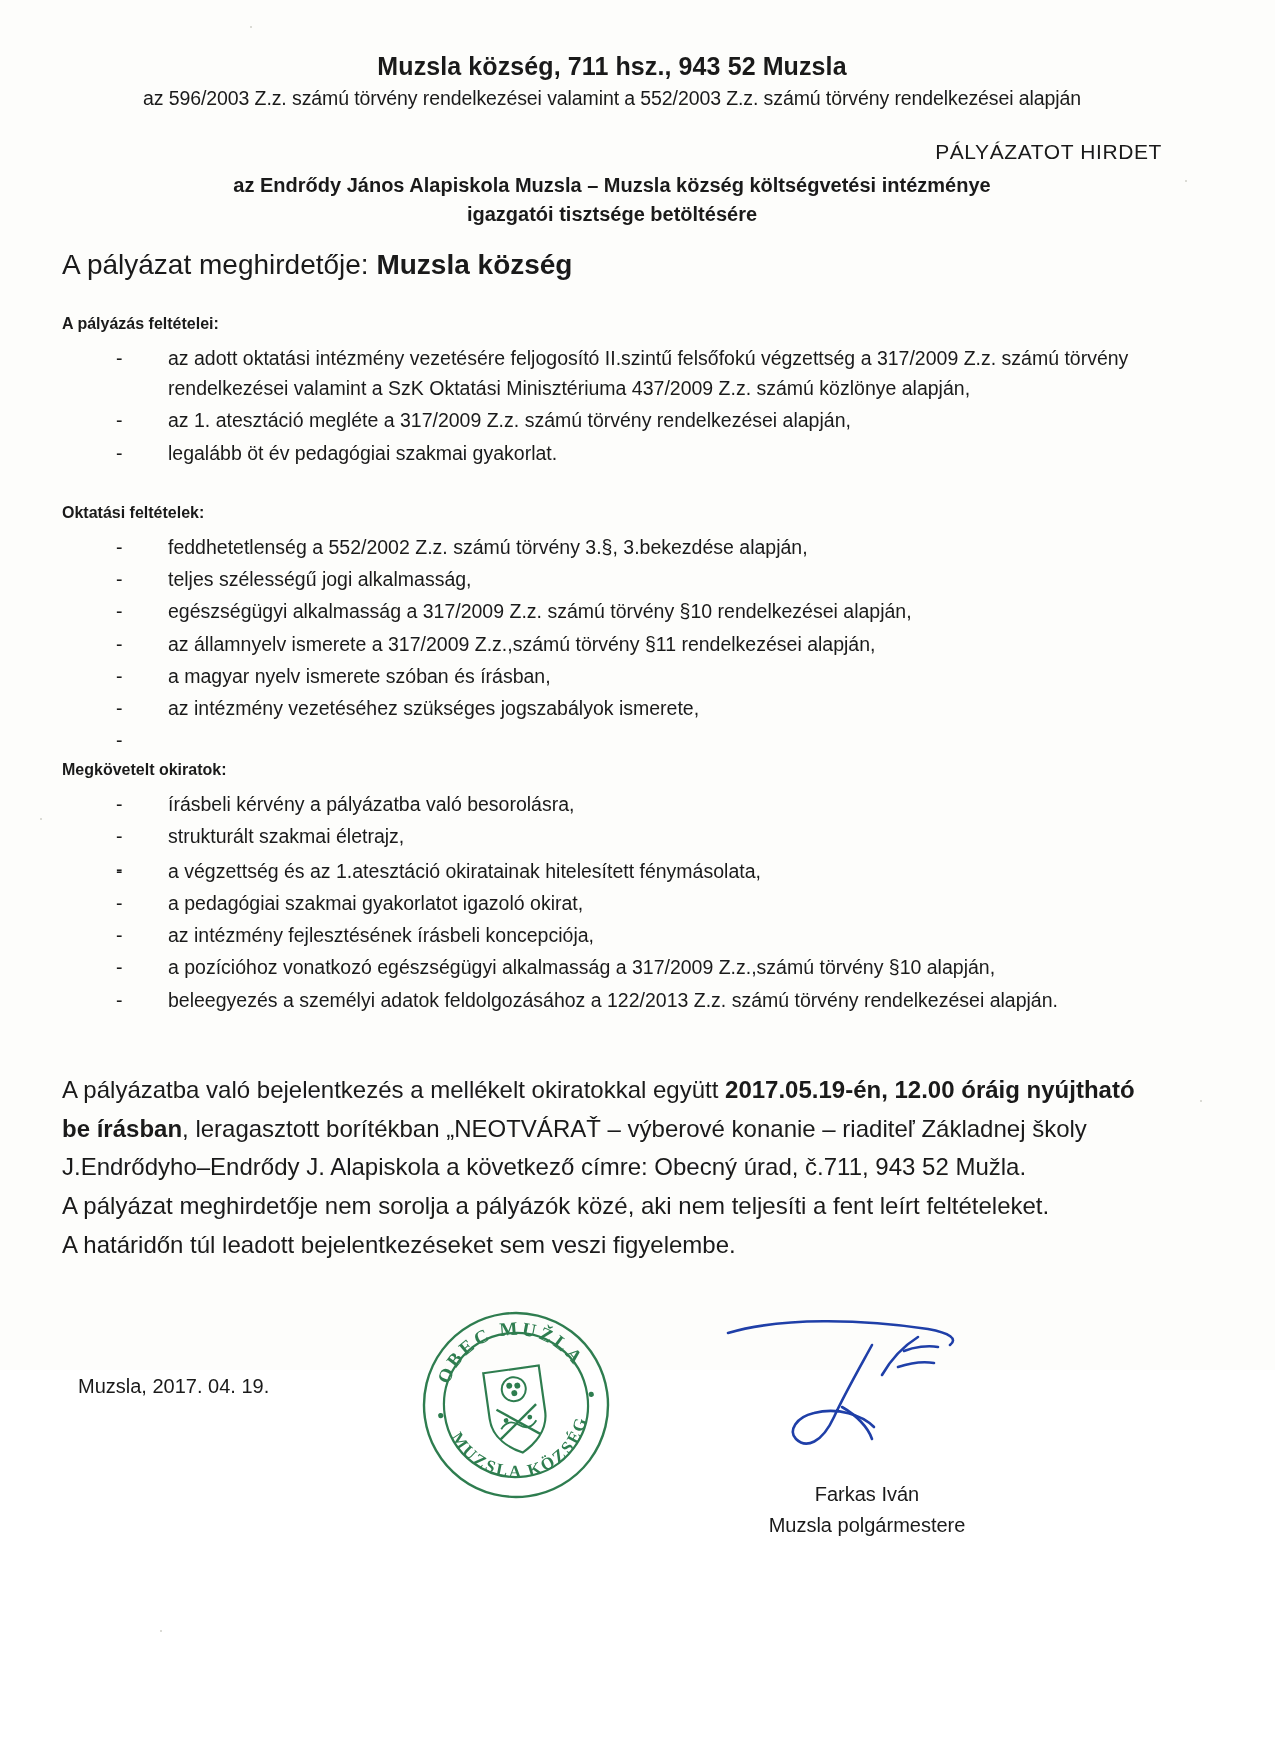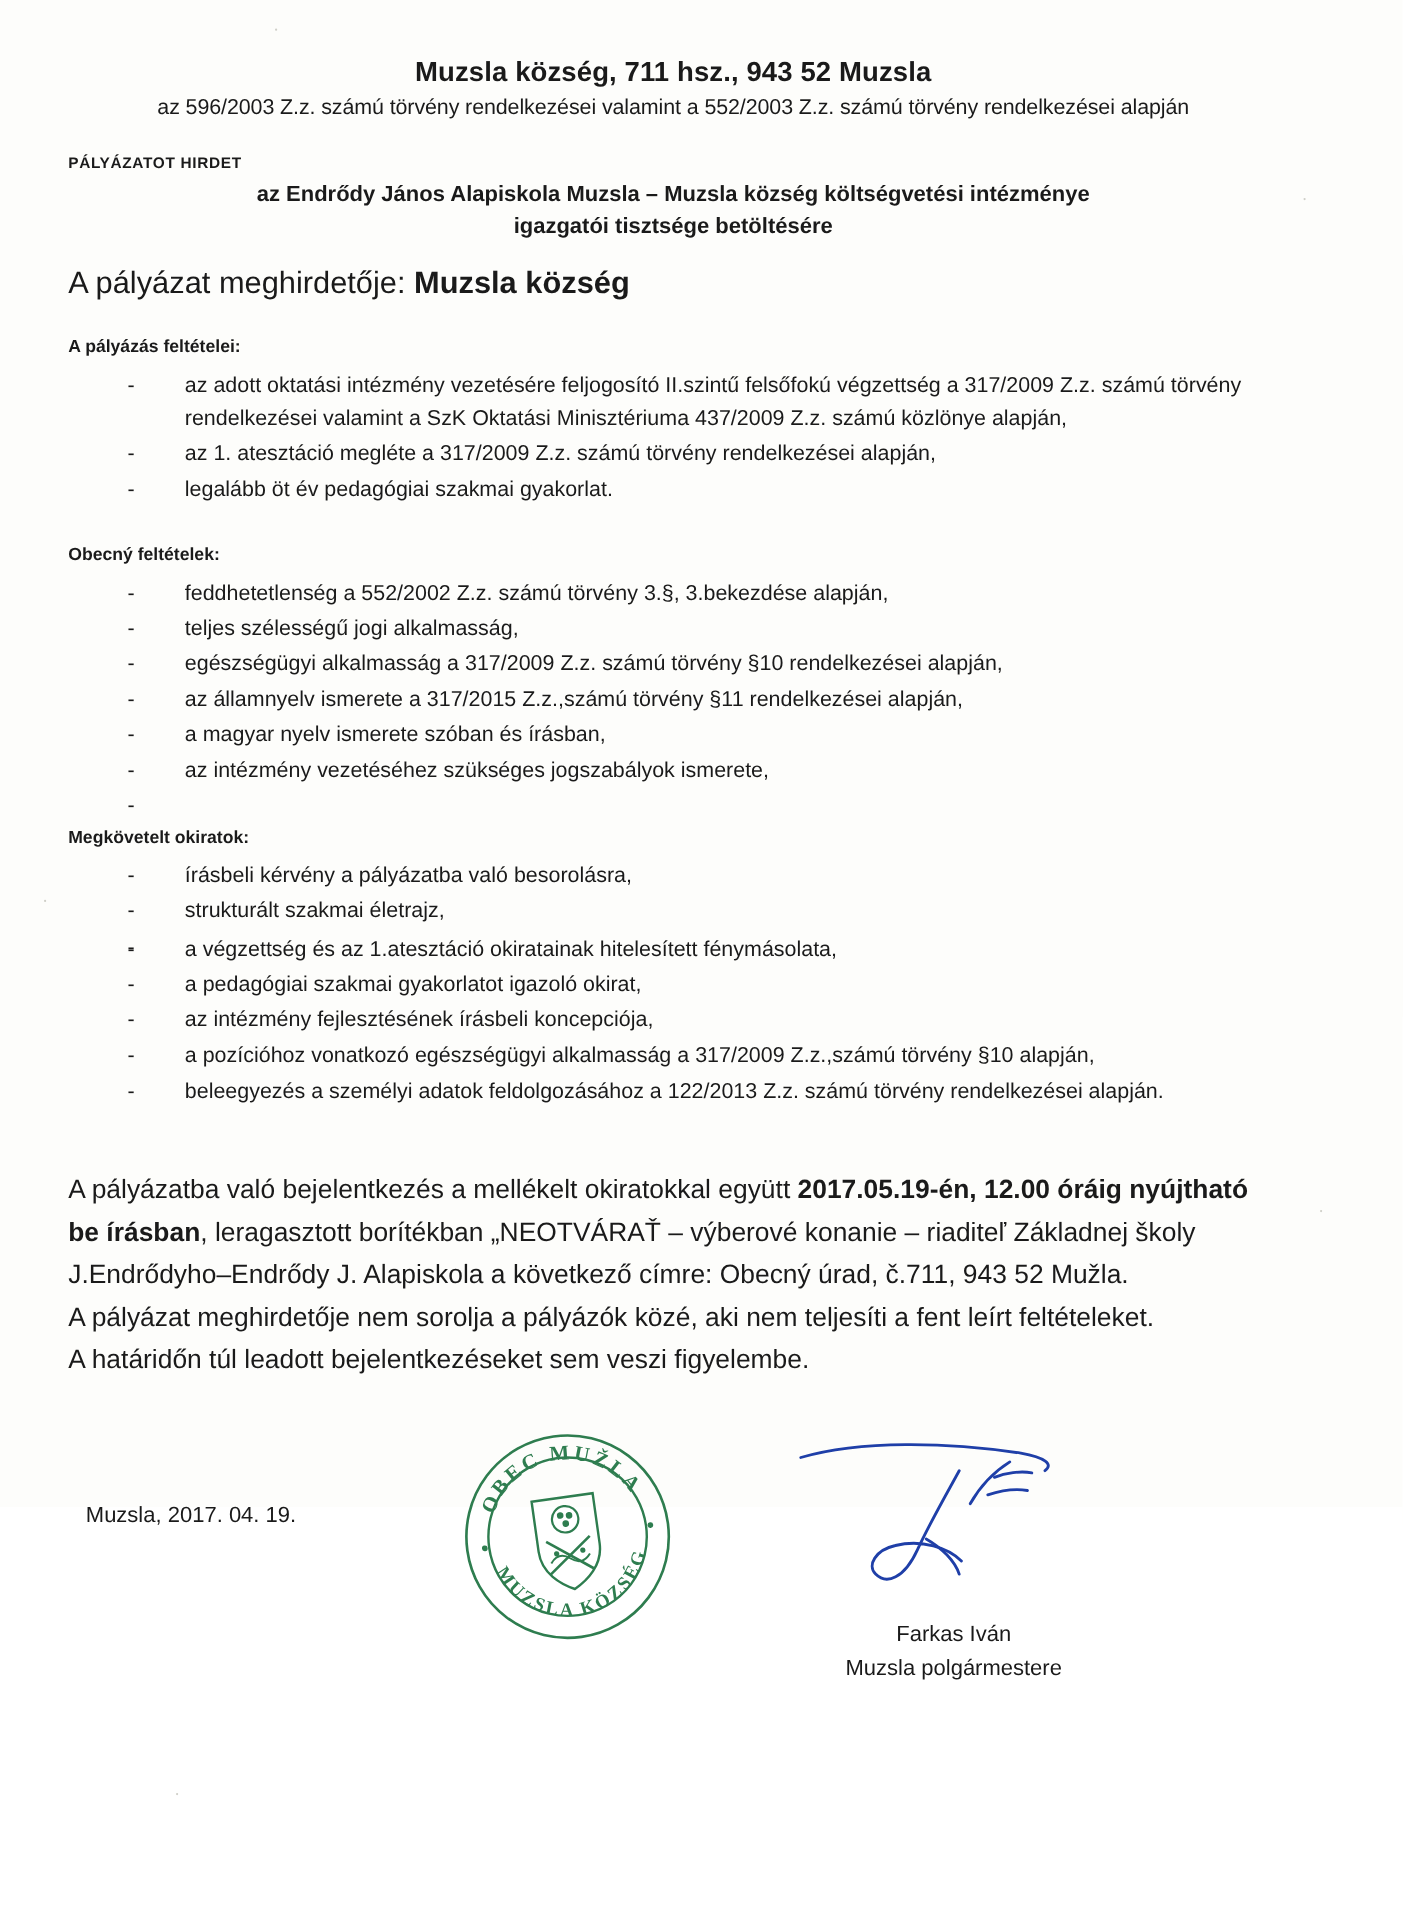--- a/index.html
+++ b/index.html
@@ -35,23 +35,23 @@
     letter-spacing: 0.1px;
     margin: 0 0 6px 0;
   }
   .subtitle {
     text-align: center;
     font-size: 19.5px;
     margin: 0 0 30px 0;
     letter-spacing: -0.1px;
   }
   .headline {
-    text-align: left;
-    font-size: 14px;
-    font-weight: bold;
+    text-align: right;
+    font-size: 21px;
+    font-weight: normal;
     letter-spacing: 0.6px;
     margin: 0 0 7px 0;
   }
   .headline2 {
     text-align: center;
     font-size: 20px;
     font-weight: bold;
     margin: 0;
     line-height: 1.45;
   }
@@ -152,26 +152,26 @@
 
     <p class="announcer"><span>A pályázat meghirdetője: </span><b>Muzsla község</b></p>
 
     <p class="section-head">A pályázás feltételei:</p>
     <ul class="dashlist">
       <li><span class="dash">-</span><span>az adott oktatási intézmény vezetésére feljogosító II.szintű felsőfokú végzettség a 317/2009 Z.z. számú törvény rendelkezései valamint a SzK Oktatási Minisztériuma 437/2009 Z.z. számú közlönye alapján,</span></li>
       <li><span class="dash">-</span><span>az 1. atesztáció megléte a 317/2009 Z.z. számú törvény rendelkezései alapján,</span></li>
       <li><span class="dash">-</span><span>legalább öt év pedagógiai szakmai gyakorlat.</span></li>
     </ul>
 
-    <p class="section-head">Obecný feltételek:</p>
+    <p class="section-head">Oktatási feltételek:</p>
     <ul class="dashlist spaced">
       <li><span class="dash">-</span><span>feddhetetlenség a 552/2002 Z.z. számú törvény 3.§, 3.bekezdése alapján,</span></li>
       <li><span class="dash">-</span><span>teljes szélességű jogi alkalmasság,</span></li>
       <li><span class="dash">-</span><span>egészségügyi alkalmasság a 317/2009 Z.z. számú törvény §10 rendelkezései alapján,</span></li>
-      <li><span class="dash">-</span><span>az államnyelv ismerete a 317/2015 Z.z.,számú törvény §11 rendelkezései alapján,</span></li>
+      <li><span class="dash">-</span><span>az államnyelv ismerete a 317/2009 Z.z.,számú törvény §11 rendelkezései alapján,</span></li>
       <li><span class="dash">-</span><span>a magyar nyelv ismerete szóban és írásban,</span></li>
       <li><span class="dash">-</span><span>az intézmény vezetéséhez szükséges jogszabályok ismerete,</span></li>
       <li><span class="dash">-</span></li>
     </ul>
 
     <p class="section-head">Megkövetelt okiratok:</p>
     <ul class="dashlist spaced">
       <li><span class="dash">-</span><span>írásbeli kérvény a pályázatba való besorolásra,</span></li>
       <li><span class="dash">-</span><span>strukturált szakmai életrajz,</span></li>
       <li><span class="dash">-</span></li>

